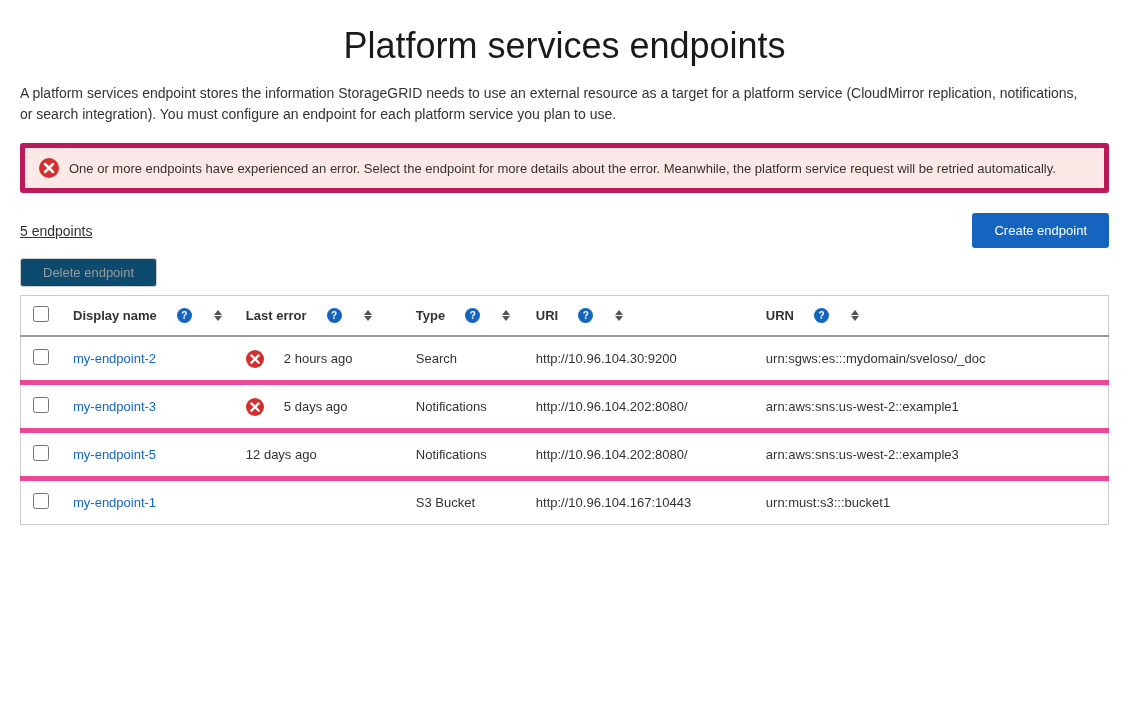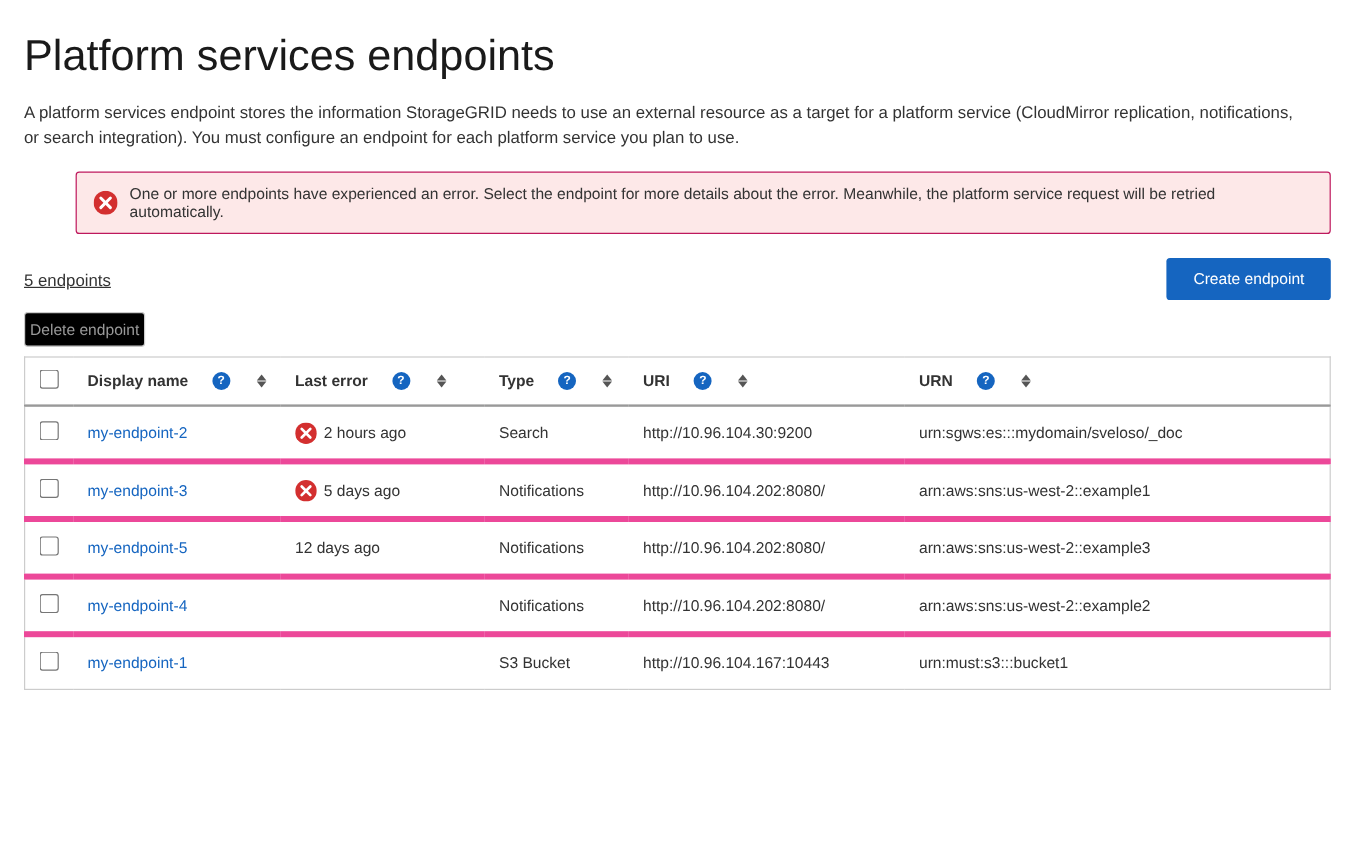--- a/index.html
+++ b/index.html
@@ -11,38 +11,38 @@
       padding: 24px 20px 20px 20px;
       width: 1129px;
       min-height: 710px;
     }
     .page-title {
       font-size: 36px;
       font-weight: 300;
       color: #1a1a1a;
       margin-bottom: 16px;
       line-height: 1.2;
+      text-align: center;
     }
     .page-description {
       font-size: 14px;
       color: #333;
       margin-bottom: 18px;
       max-width: 1060px;
       line-height: 1.5;
     }
     .error-banner {
       display: flex;
       align-items: center;
       background: #fde8e8;
-      border: 1px solid #be185d;
+      border: 5px solid #be185d;
       border-radius: 3px;
       padding: 10px 14px;
       margin-bottom: 20px;
       gap: 10px;
-      margin-left: 43px;
     }
     .error-icon {
       width: 20px;
       height: 20px;
       flex-shrink: 0;
     }
     .error-text {
       font-size: 13px;
       color: #333;
     }
@@ -65,25 +65,25 @@
       padding: 10px 22px;
       font-size: 13px;
       font-weight: 500;
       cursor: pointer;
       white-space: nowrap;
     }
     .actions-row {
       margin-bottom: 8px;
     }
     .delete-btn {
-      background: #000000;
+      background: #0c4a6e;
       color: #999;
       border: 1px solid #ccc;
       border-radius: 3px;
-      padding: 6px 4px;
+      padding: 6px 22px;
       font-size: 13px;
       cursor: not-allowed;
     }
     table {
       width: 100%;
       border-collapse: collapse;
       border: 1px solid #ccc;
     }
     thead tr {
       border-bottom: 2px solid #999;
@@ -146,21 +146,21 @@
       background: #1565c0;
       color: #fff;
       font-size: 10px;
       font-weight: bold;
       cursor: pointer;
       flex-shrink: 0;
     }
     .error-cell {
       display: flex;
       align-items: center;
-      gap: 6px;
+      gap: 20px;
     }
     .error-dot {
       width: 18px;
       height: 18px;
       flex-shrink: 0;
     }
     .checkbox {
       width: 16px;
       height: 16px;
       cursor: pointer;
@@ -293,28 +293,20 @@
       <tr>
         <td class="col-check"><input type="checkbox" class="checkbox" style=""></td>
         <td class="col-name"><a class="link-text">my-endpoint-5</a></td>
         <td class="col-error"><span>12 days ago</span></td>
         <td class="col-type">Notifications</td>
         <td class="col-uri">http://10.96.104.202:8080/</td>
         <td class="col-urn">arn:aws:sns:us-west-2::example3</td>
       </tr>
       <tr>
         <td class="col-check"><input type="checkbox" class="checkbox" style=""></td>
-        <td class="col-name"><a class="link-text">my-endpoint-4</a></td>
-        <td class="col-error"><span></span></td>
-        <td class="col-type">Notifications</td>
-        <td class="col-uri">http://10.96.104.202:8080/</td>
-        <td class="col-urn">arn:aws:sns:us-west-2::example2</td>
-      </tr>
-      <tr>
-        <td class="col-check"><input type="checkbox" class="checkbox" style=""></td>
         <td class="col-name"><a class="link-text">my-endpoint-1</a></td>
         <td class="col-error"><span></span></td>
         <td class="col-type">S3 Bucket</td>
         <td class="col-uri">http://10.96.104.167:10443</td>
         <td class="col-urn">urn:must:s3:::bucket1</td>
       </tr>
     </tbody>
 </table>
 
 </body></html>

